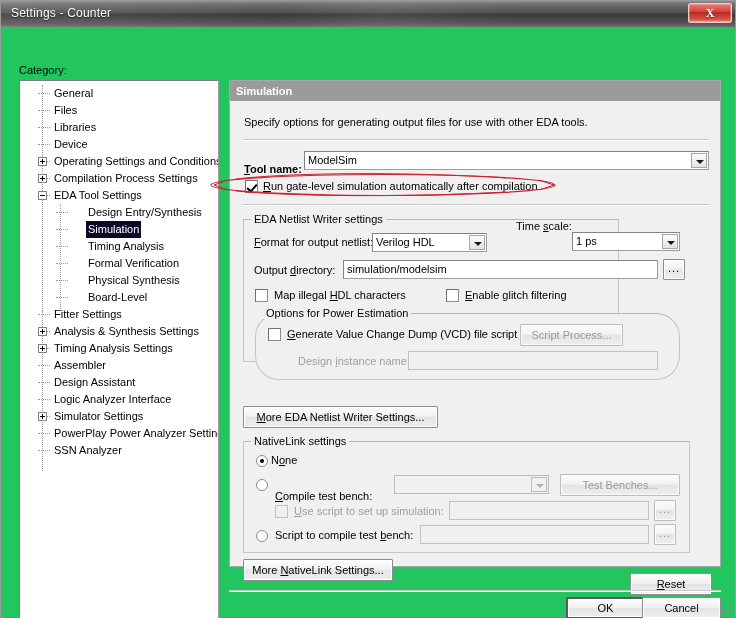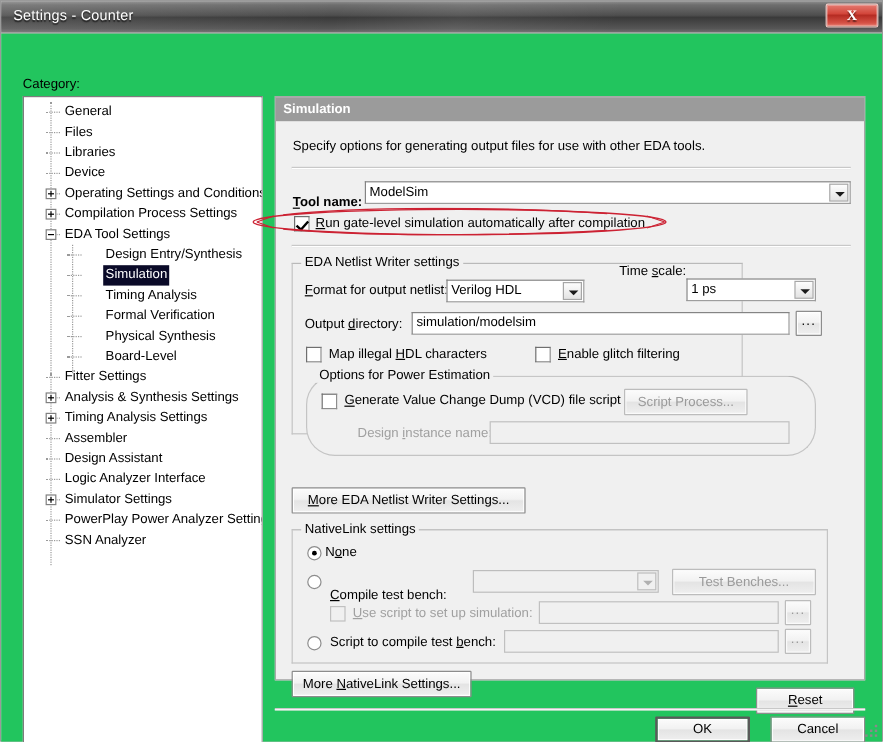--- a/index.html
+++ b/index.html
@@ -427,21 +427,21 @@
         <div class="txtfield disabled" style="left:176px; top:83px; width:229px;"></div>
         <div class="btn dots disabled" style="left:410px; top:82px; width:22px; height:21px; line-height:17px;">...</div>
       </div>
     </div>
 
     <div class="btn" style="left:242px; top:531px; width:150px;">More <span class="u">N</span>ativeLink Settings...</div>
     <div class="btn" style="left:629px; top:531px; width:82px;margin-top:14px;"><span class="u">R</span>eset</div>
 
     <div id="footer-rule"></div>
 
-    <div class="btn default" style="left:545px; top:569px; width:79px;">OK</div>
+    <div class="btn default" style="left:565px; top:569px; width:79px;">OK</div>
     <div class="btn" style="left:641px; top:569px; width:79px;">Cancel</div>
 
     <svg id="annotation" viewBox="0 0 355 24">
       <ellipse cx="177" cy="12" rx="172" ry="10.5" fill="none" stroke="#cc2233" stroke-width="1.2"></ellipse>
       <path d="M 8 12 L 22 7 M 8 12 L 22 17" fill="none" stroke="#cc2233" stroke-width="1"></path>
       <path d="M 348 12 L 333 7 M 348 12 L 333 17" fill="none" stroke="#cc2233" stroke-width="1"></path>
       <path d="M 30 6 C 90 -1, 210 -1, 300 5" fill="none" stroke="#cc2233" stroke-width="1"></path>
       <path d="M 30 18 C 90 24, 210 24, 300 19" fill="none" stroke="#cc2233" stroke-width="1"></path>
     </svg>
 

